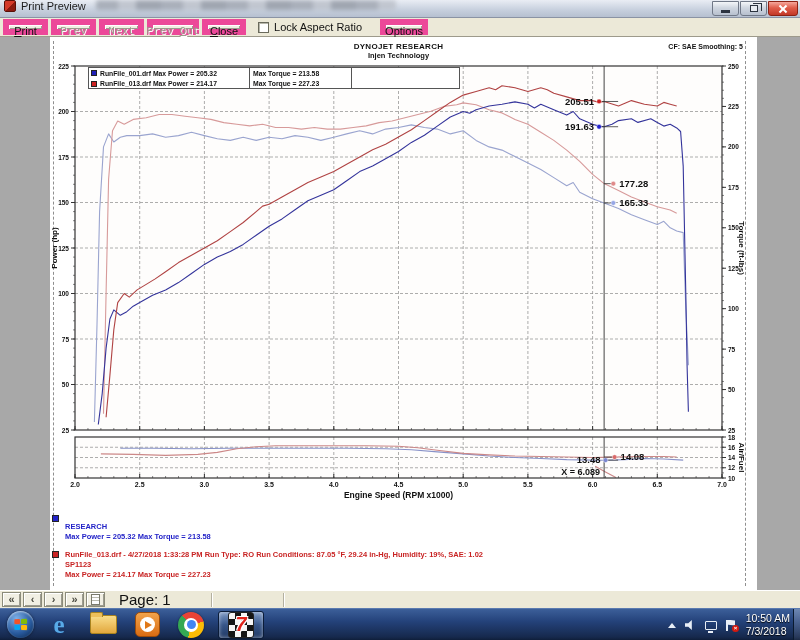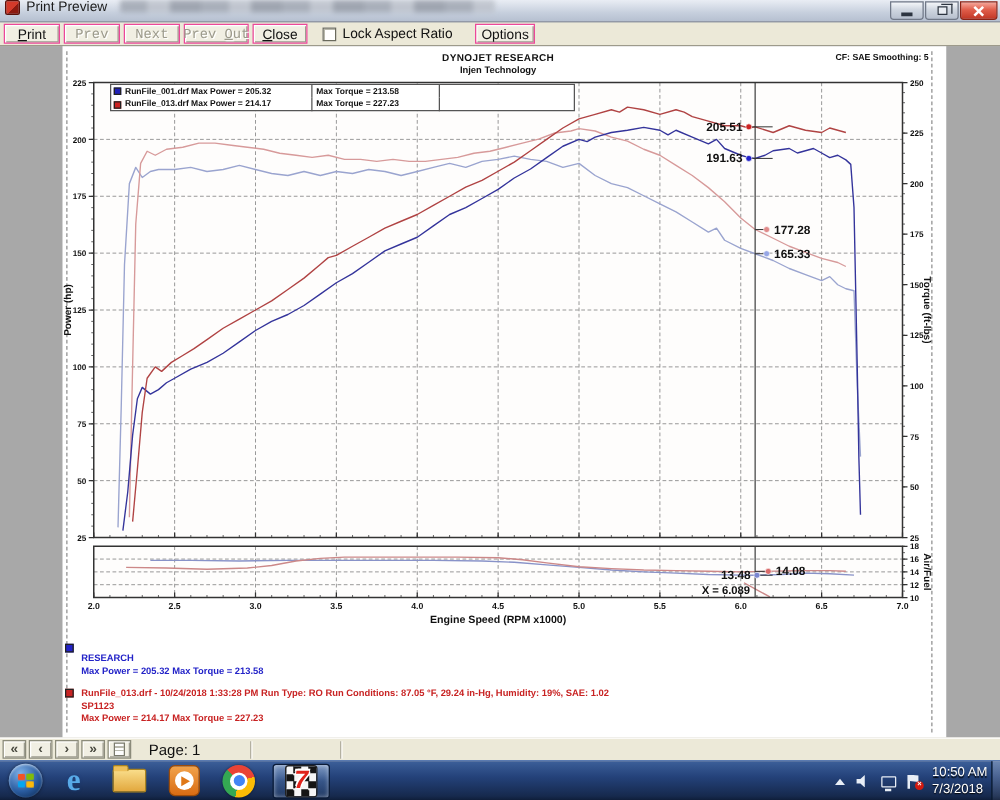--- a/index.html
+++ b/index.html
@@ -24,22 +24,22 @@
   .glyph-restore { width:8px; height:7px; border:1px solid #2c3440; position:relative; background:#e8ecf2; }
   .glyph-restore:before { content:""; position:absolute; left:2px; top:-3px; width:8px; height:7px; border:1px solid #2c3440; border-bottom:none; border-left:none; }
   .glyph-x { position:relative; width:10px; height:10px; }
   .glyph-x:before,.glyph-x:after { content:""; position:absolute; left:4px; top:0; width:2px; height:10px; background:#fff; }
   .glyph-x:before { transform:rotate(45deg); } .glyph-x:after { transform:rotate(-45deg); }
 
   
   .toolbar { position:absolute; left:0; top:18px; width:800px; height:19px; background:#ece9d8;
     border-bottom:1px solid #9d9a8b; display:flex; align-items:center; }
   .tbtn { height:16px; margin-left:3px; padding:0 6px; font-size:11px; color:#111; background:#f1efe3;
-    border:1px solid #ec4899; box-shadow:inset 1px 1px 0 #fff, inset -1px -1px 0 #9d9c90;
-    display:flex; align-items:flex-end; justify-content:center; white-space:nowrap; }
+    border:6px solid #ec4899; box-shadow:inset 1px 1px 0 #fff, inset -1px -1px 0 #9d9c90;
+    display:flex; align-items:flex-start; justify-content:center; white-space:nowrap; }
   .tbtn.disabled { color:#9c9a8c; text-shadow:1px 1px 0 #fff;font-family:Liberation Mono, monospace; }
   .tbtn .u { text-decoration:underline; }
   .chkwrap { display:flex; align-items:center; margin-left:12px; }
   .chk { width:11px; height:11px; background:#fff; border:1px solid #6a6a5c; box-shadow:inset 1px 1px 0 #b8b8ac; }
   .chklabel { font-size:11px; margin-left:5px; color:#111; }
   .options-btn { margin-left:18px; }
 
   
   .preview { position:absolute; left:0; top:37px; width:800px; height:553px; background:#a8a8a8; }
   .page { position:absolute; left:50px; top:0; width:707px; height:553px; background:#ffffff; }
@@ -74,21 +74,21 @@
 
   
   .statusbar { position:absolute; left:0; top:590px; width:800px; height:18px; background:#ece9d8;
     border-top:1px solid #fff; display:flex; align-items:center; }
   .sbtn { width:19px; height:15px; margin-left:2px; background:#f1efe3; border:1px solid #8b8b7a;
     box-shadow:inset 1px 1px 0 #fff, inset -1px -1px 0 #9d9c90; display:flex; align-items:center; justify-content:center;
     font-size:11px; color:#4a4a40; font-weight:bold; line-height:1; }
   .pageico { width:9px; height:11px; background:#fdfdfd; border:1px solid #7a7a6c;
     background-image:linear-gradient(#0000 2px,#b9b9ad 2px,#b9b9ad 3px,#0000 3px,#0000 5px,#b9b9ad 5px,#b9b9ad 6px,#0000 6px); }
   .sb-sep { width:2px; height:14px; border-left:1px solid #b3b0a0; border-right:1px solid #fff; margin-left:14px; }
-  .page-label { font-size:12px; color:#111; margin-left:14px; }
+  .page-label { font-size:15px; color:#111; margin-left:14px; }
 
   
   .taskbar { position:absolute; left:0; top:608px; width:800px; height:32px;
     background:linear-gradient(#3c5f99,#24427a 40%,#16294d 90%,#0f1e3a); border-top:1px solid #5a7ab0;
     display:flex; align-items:center; }
   .orb { width:27px; height:27px; margin-left:7px; border-radius:50%;
     background:radial-gradient(circle at 35% 28%, #7db0e8, #2a5ca0 55%, #123463 85%);
     box-shadow:inset 0 1px 2px rgba(255,255,255,.6), 0 0 3px rgba(0,0,0,.5);
     display:flex; align-items:center; justify-content:center; }
   .winflag { width:13px; height:12px; display:grid; grid-template-columns:6px 6px; grid-template-rows:5px 5px; gap:1px; transform:perspective(40px) rotateY(-12deg); }
@@ -557,21 +557,21 @@
       <div class="runinfo" style="top: 477px; color: rgb(35, 35, 200);" id="run0">
         <div class="riline">
           <span class="riswatch" id="risw0" style="background: rgb(35, 35, 200);"></span>
         </div>
         <div class="ri-indent">RESEARCH</div>
         <div class="ri-indent">Max Power = 205.32  Max Torque = 213.58</div>
       </div>
       <div class="runinfo" style="top: 513px; color: rgb(200, 35, 35);" id="run1">
         <div class="riline">
           <span class="riswatch" id="risw1" style="background: rgb(200, 35, 35);"></span>
-          <span>RunFile_013.drf - 10/24/2018 1:33:28 PM  Run Type: RO  Run Conditions: 87.05 °F, 29.24 in-Hg,  Humidity:  19%, SAE: 1.02</span>
+          <span>RunFile_013.drf - 4/27/2018 1:33:28 PM  Run Type: RO  Run Conditions: 87.05 °F, 29.24 in-Hg,  Humidity:  19%, SAE: 1.02</span>
         </div>
         <div class="ri-indent">SP1123</div>
         <div class="ri-indent">Max Power = 214.17  Max Torque = 227.23</div>
       </div>
     </div>
   </div>
 
   <div class="statusbar">
     <div class="sbtn">«</div>
     <div class="sbtn">‹</div>

